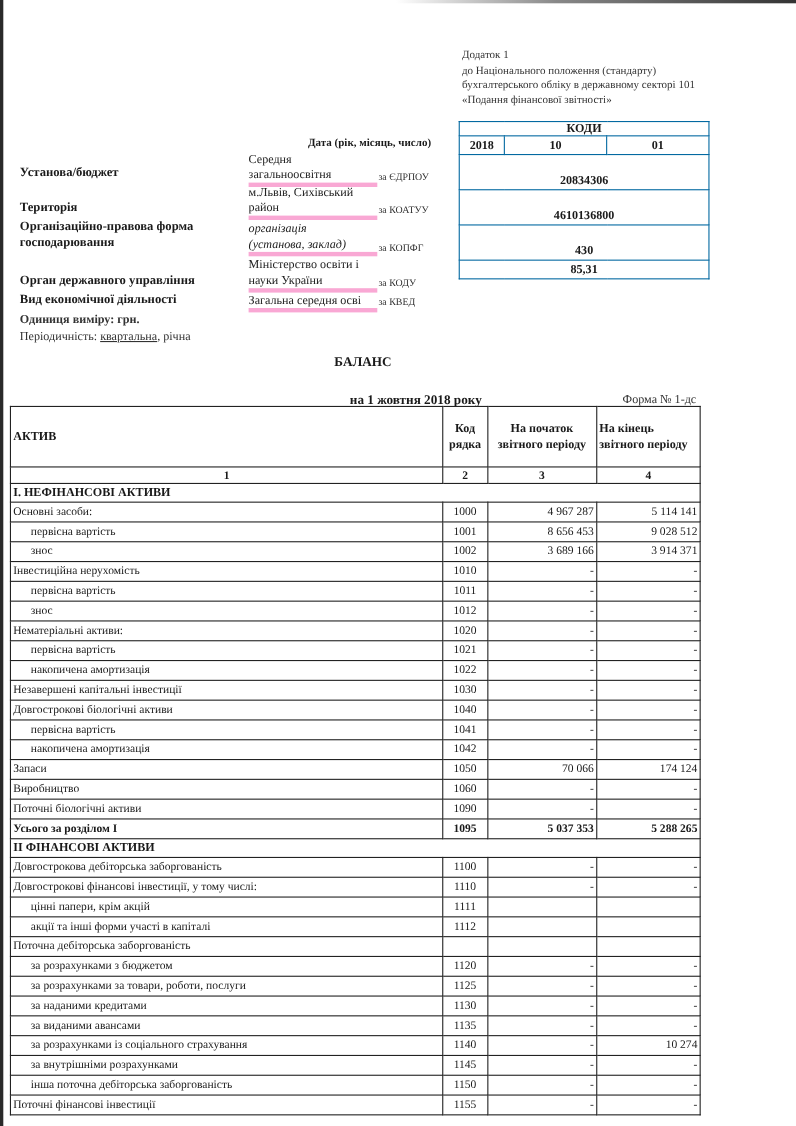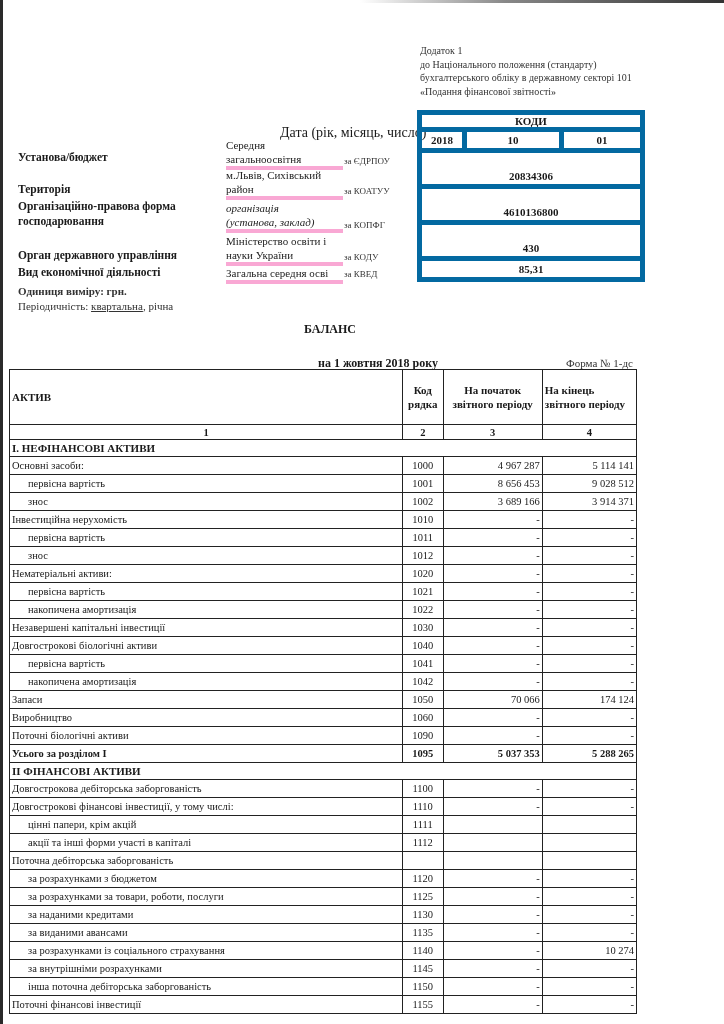--- a/index.html
+++ b/index.html
@@ -5,27 +5,27 @@
     html, body { margin: 0; padding: 0; background: #ffffff; }
     body { width: 724px; height: 1024px; position: relative; overflow: hidden;
       font-family: "Liberation Serif", "DejaVu Serif", serif; color: #1a1a1a; }
     .scan-edge-left { position: absolute; left: 0; top: 0; width: 3px; height: 1024px; background: #2a2a2a; }
     .scan-edge-top { position: absolute; left: 360px; top: 0; width: 364px; height: 3px;
       background: linear-gradient(to right, #ffffff, #888 40%, #333); }
 
     .appendix { position: absolute; left: 420px; top: 44px; font-size: 10px; line-height: 13.5px; color: #333; }
 
     .codes { position: absolute; left: 417px; top: 110px; width: 228px; border-collapse: collapse; font-size: 11px; font-weight: bold; }
-    .codes td { border: 5px solid #0369a1; text-align: center; padding: 0; }
+    .codes td { border: 1px solid #0369a1; text-align: center; padding: 0; }
     .codes .hdr td { height: 12px; font-size: 11px; }
     .codes .date td { height: 16px; }
     .codes .big td { height: 29px; vertical-align: bottom; padding-bottom: 2px; }
     .codes .small td { height: 16px; }
 
-    .date-label { position: absolute; left: 280px; top: 125px; font-size: 14px; font-weight: normal; }
+    .date-label { position: absolute; left: 280px; top: 125px; font-size: 10px; font-weight: bold; }
 
     .left-labels { position: absolute; left: 18px; font-size: 11.5px; font-weight: bold; }
     .lbl-inst { top: 151px; text-align: center; }
     .lbl-terr { top: 183px; }
     .lbl-org { top: 199px; line-height: 15px; }
     .lbl-gov { top: 249px; }
     .lbl-econ { top: 266px; }
     .lbl-unit { position: absolute; left: 18px; top: 285px; font-size: 11px; font-weight: bold; color: #333; }
     .lbl-period { position: absolute; left: 18px; top: 300px; font-size: 11px; font-weight: normal; color: #333; }
     .lbl-period .u { text-decoration: underline; }

